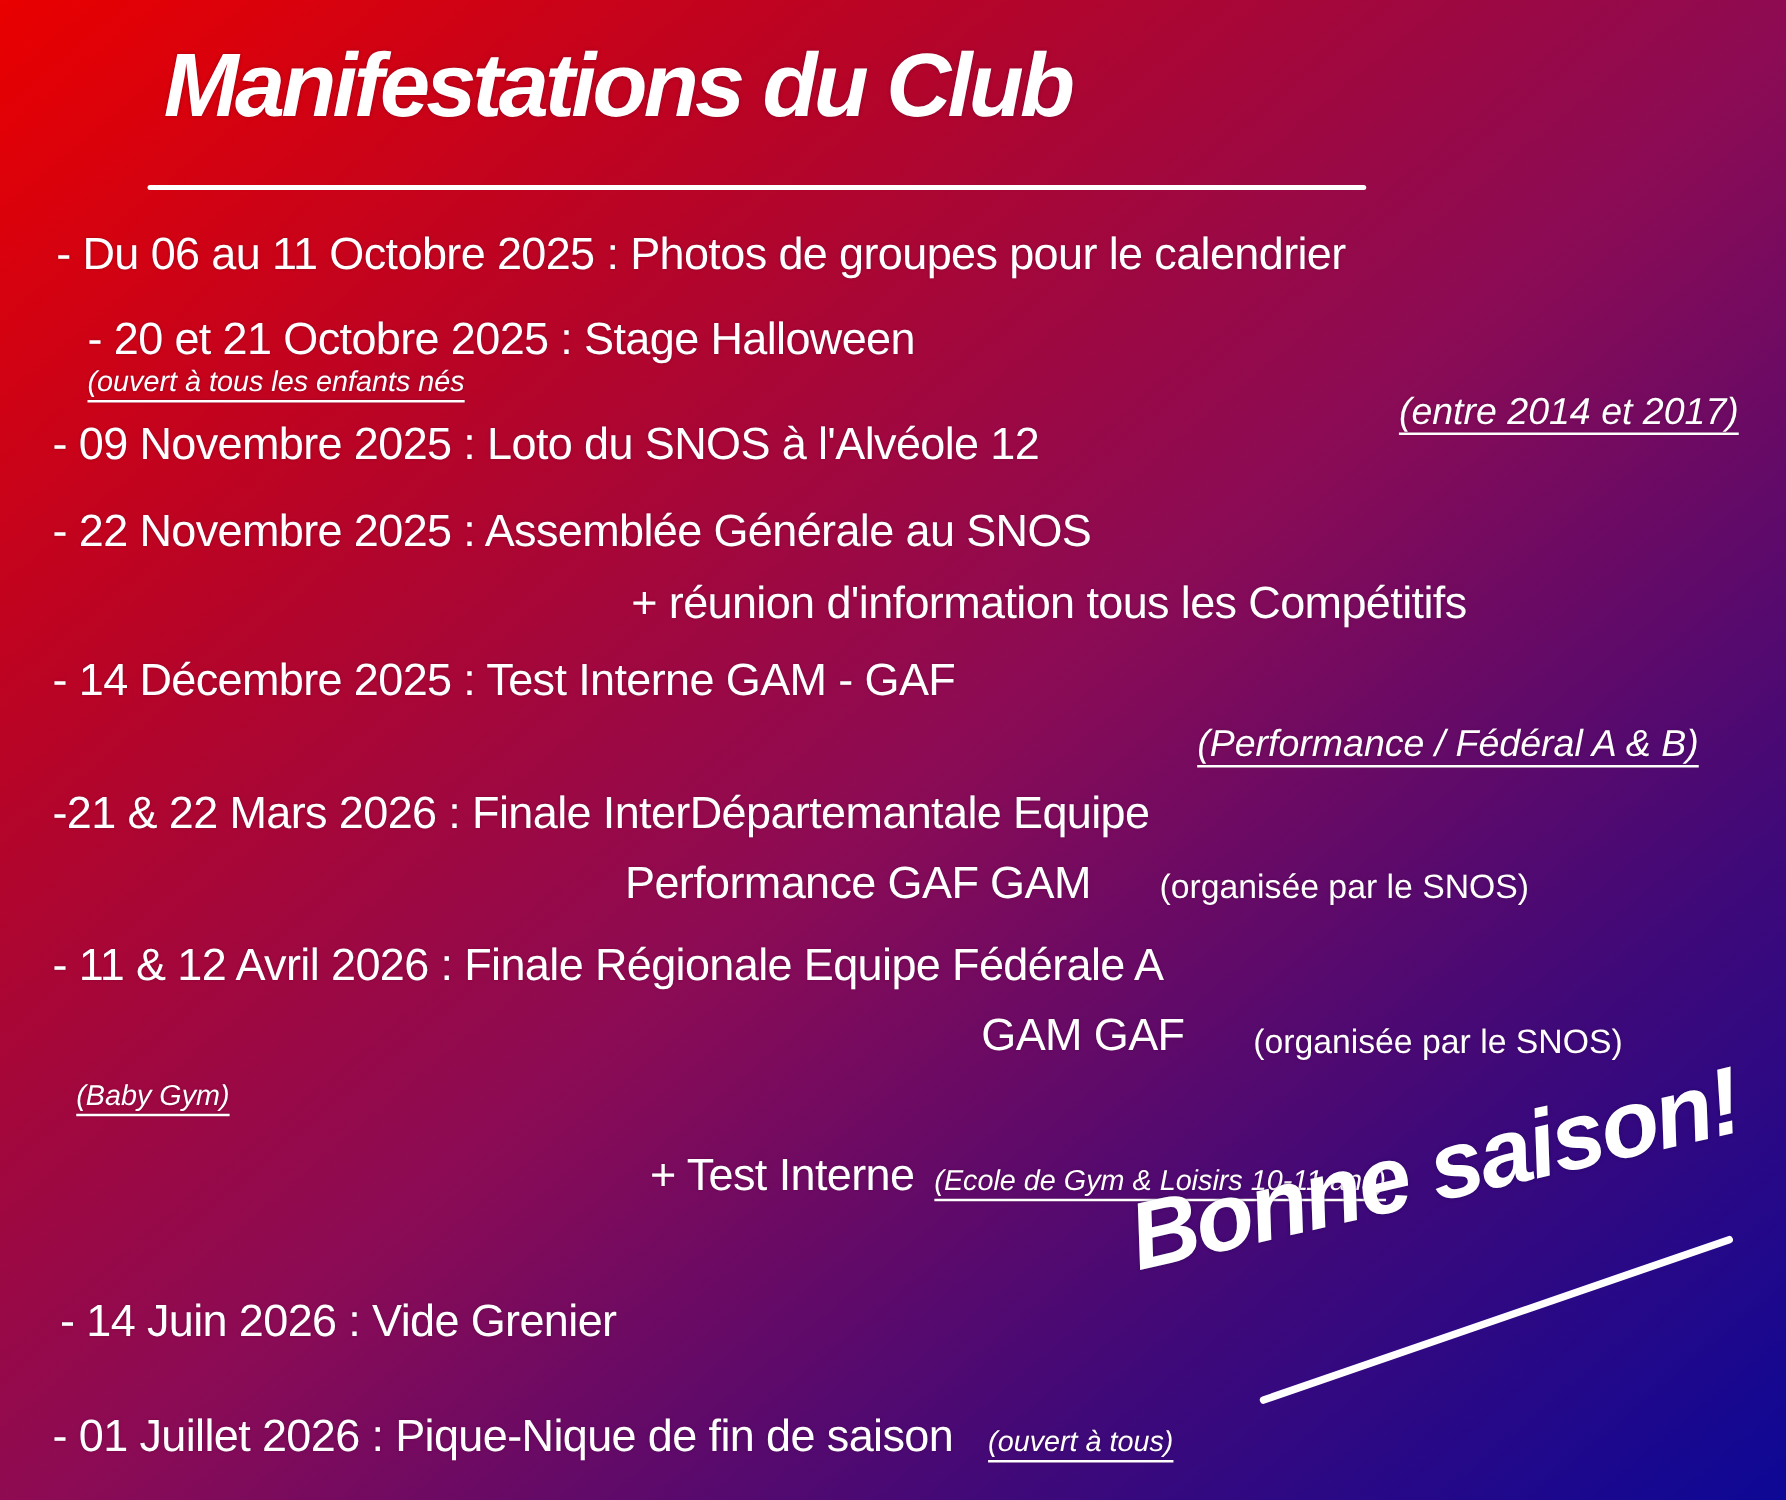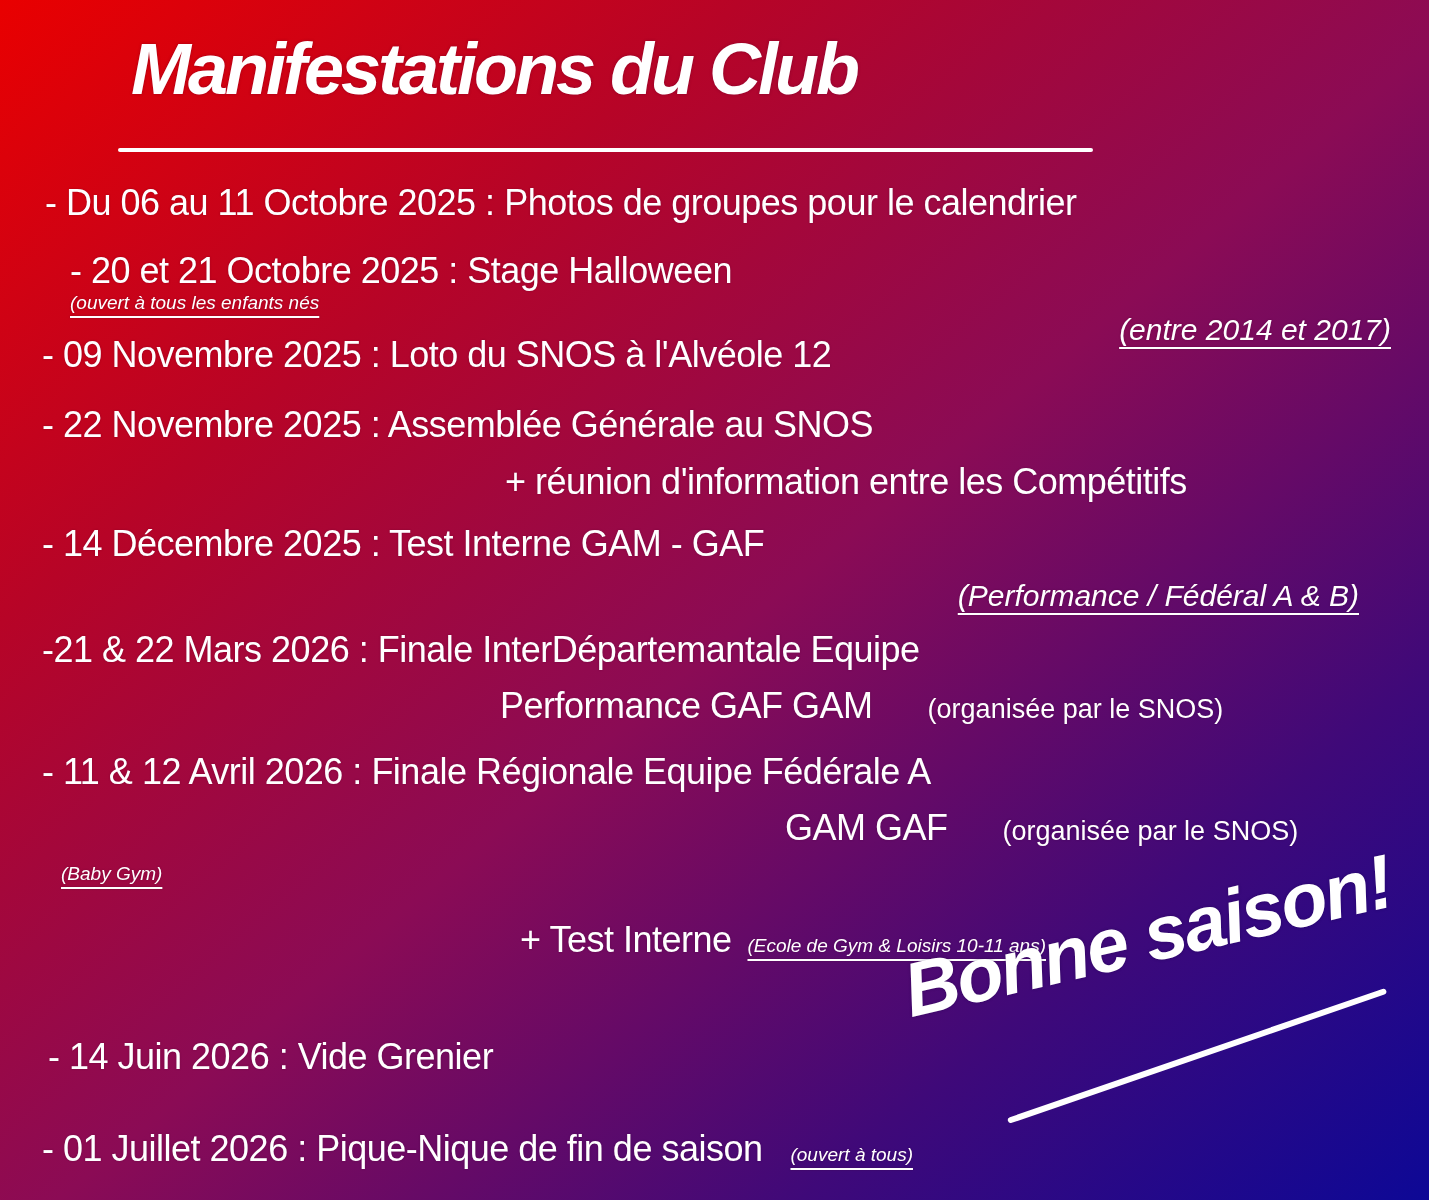--- a/index.html
+++ b/index.html
@@ -49,21 +49,21 @@
   .title-underline {
     position: absolute;
     top: 148px;
     left: 118px;
     width: 975px;
     height: 4px;
     background: #ffffff;
     border-radius: 2px;
   }
   .note {
-    font-size: 19px;
+    font-size: 23px;
     font-style: italic;
     text-decoration: underline;
     text-decoration-thickness: 2px;
     text-underline-offset: 7px;
     letter-spacing: 0;
   }
   .note-plain {
     font-size: 27px;
     letter-spacing: 0;
   }
@@ -124,40 +124,40 @@
   <div class="note-right" style="top:313px; right:38px;">(entre 2014 et 2017)</div>
 
   <div class="line" style="top:334px; left:42px;">
     <span>- 09 Novembre 2025 : Loto du SNOS à l'Alvéole 12</span>
   </div>
 
   <div class="line" style="top:404px; left:42px;">
     <span>- 22 Novembre 2025 : Assemblée Générale au SNOS</span>
   </div>
   <div class="line" style="top:461px; left:505px;">
-    <span>+ réunion d'information entre les Compétitifs</span>
+    <span>+ réunion d'information tous les Compétitifs</span>
   </div>
 
   <div class="line" style="top:523px; left:42px;">
     <span>- 14 Décembre 2025 : Test Interne GAM - GAF</span>
   </div>
   <div class="note-right" style="top:579px; right:70px;">(Performance / Fédéral A &amp; B)</div>
 
   <div class="line" style="top:629px; left:42px;">
     <span>-21 &amp; 22 Mars 2026 : Finale InterDépartemantale Equipe</span>
   </div>
   <div class="line" style="top:685px; left:500px;">
     <span>Performance GAF GAM</span>
     <span class="note-plain gap-lg">(organisée par le SNOS)</span>
   </div>
 
   <div class="line" style="top:751px; left:42px;">
     <span>- 11 &amp; 12 Avril 2026 : Finale Régionale Equipe Fédérale A</span>
   </div>
-  <div class="line" style="top:807px; left:785px;">
+  <div class="line" style="top:807px; left:785px;align-items:flex-end;">
     <span>GAM GAF</span>
     <span class="note-plain gap-lg">(organisée par le SNOS)</span>
   </div>
 
   <div class="line" style="top:863px; left:45px;">
     <span class="note gap-sm">(Baby Gym)</span>
   </div>
   <div class="line" style="top:919px; left:520px;justify-content:space-between;">
     <span>+ Test Interne</span>
     <span class="note gap-sm">(Ecole de Gym &amp; Loisirs 10-11 ans)</span>

